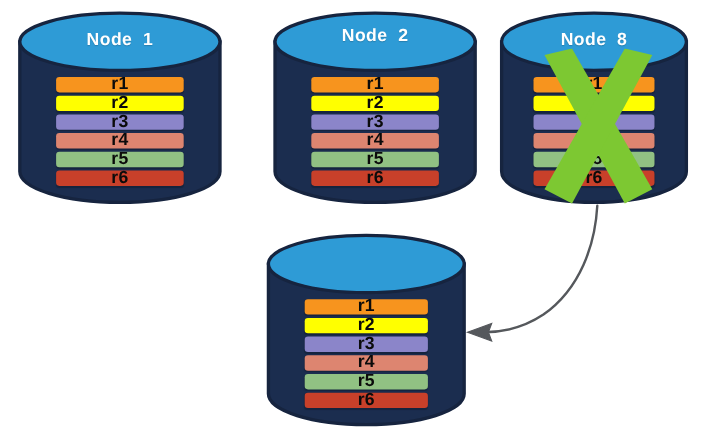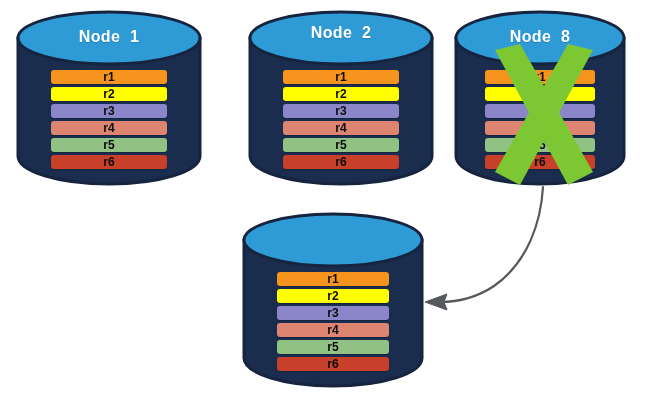--- a/index.html
+++ b/index.html
@@ -51,21 +51,21 @@
     height: 14px;
     margin: 0 auto 3px auto;
     border-radius: 3px;
     box-shadow: 0 1px 1px rgba(0,0,0,0.22);
     display: flex;
     align-items: center;
     justify-content: center;
   }
   .row:last-child { margin-bottom: 0; align-items: center; }
   .row-label {
-    font-size: 12px;
+    font-size: 16px;
     font-weight: bold;
     color: #0b0b0b;
     line-height: 1;
     letter-spacing: 0.2px;
   }
 
   
   .x-mark {
     position: absolute;
     pointer-events: none;

